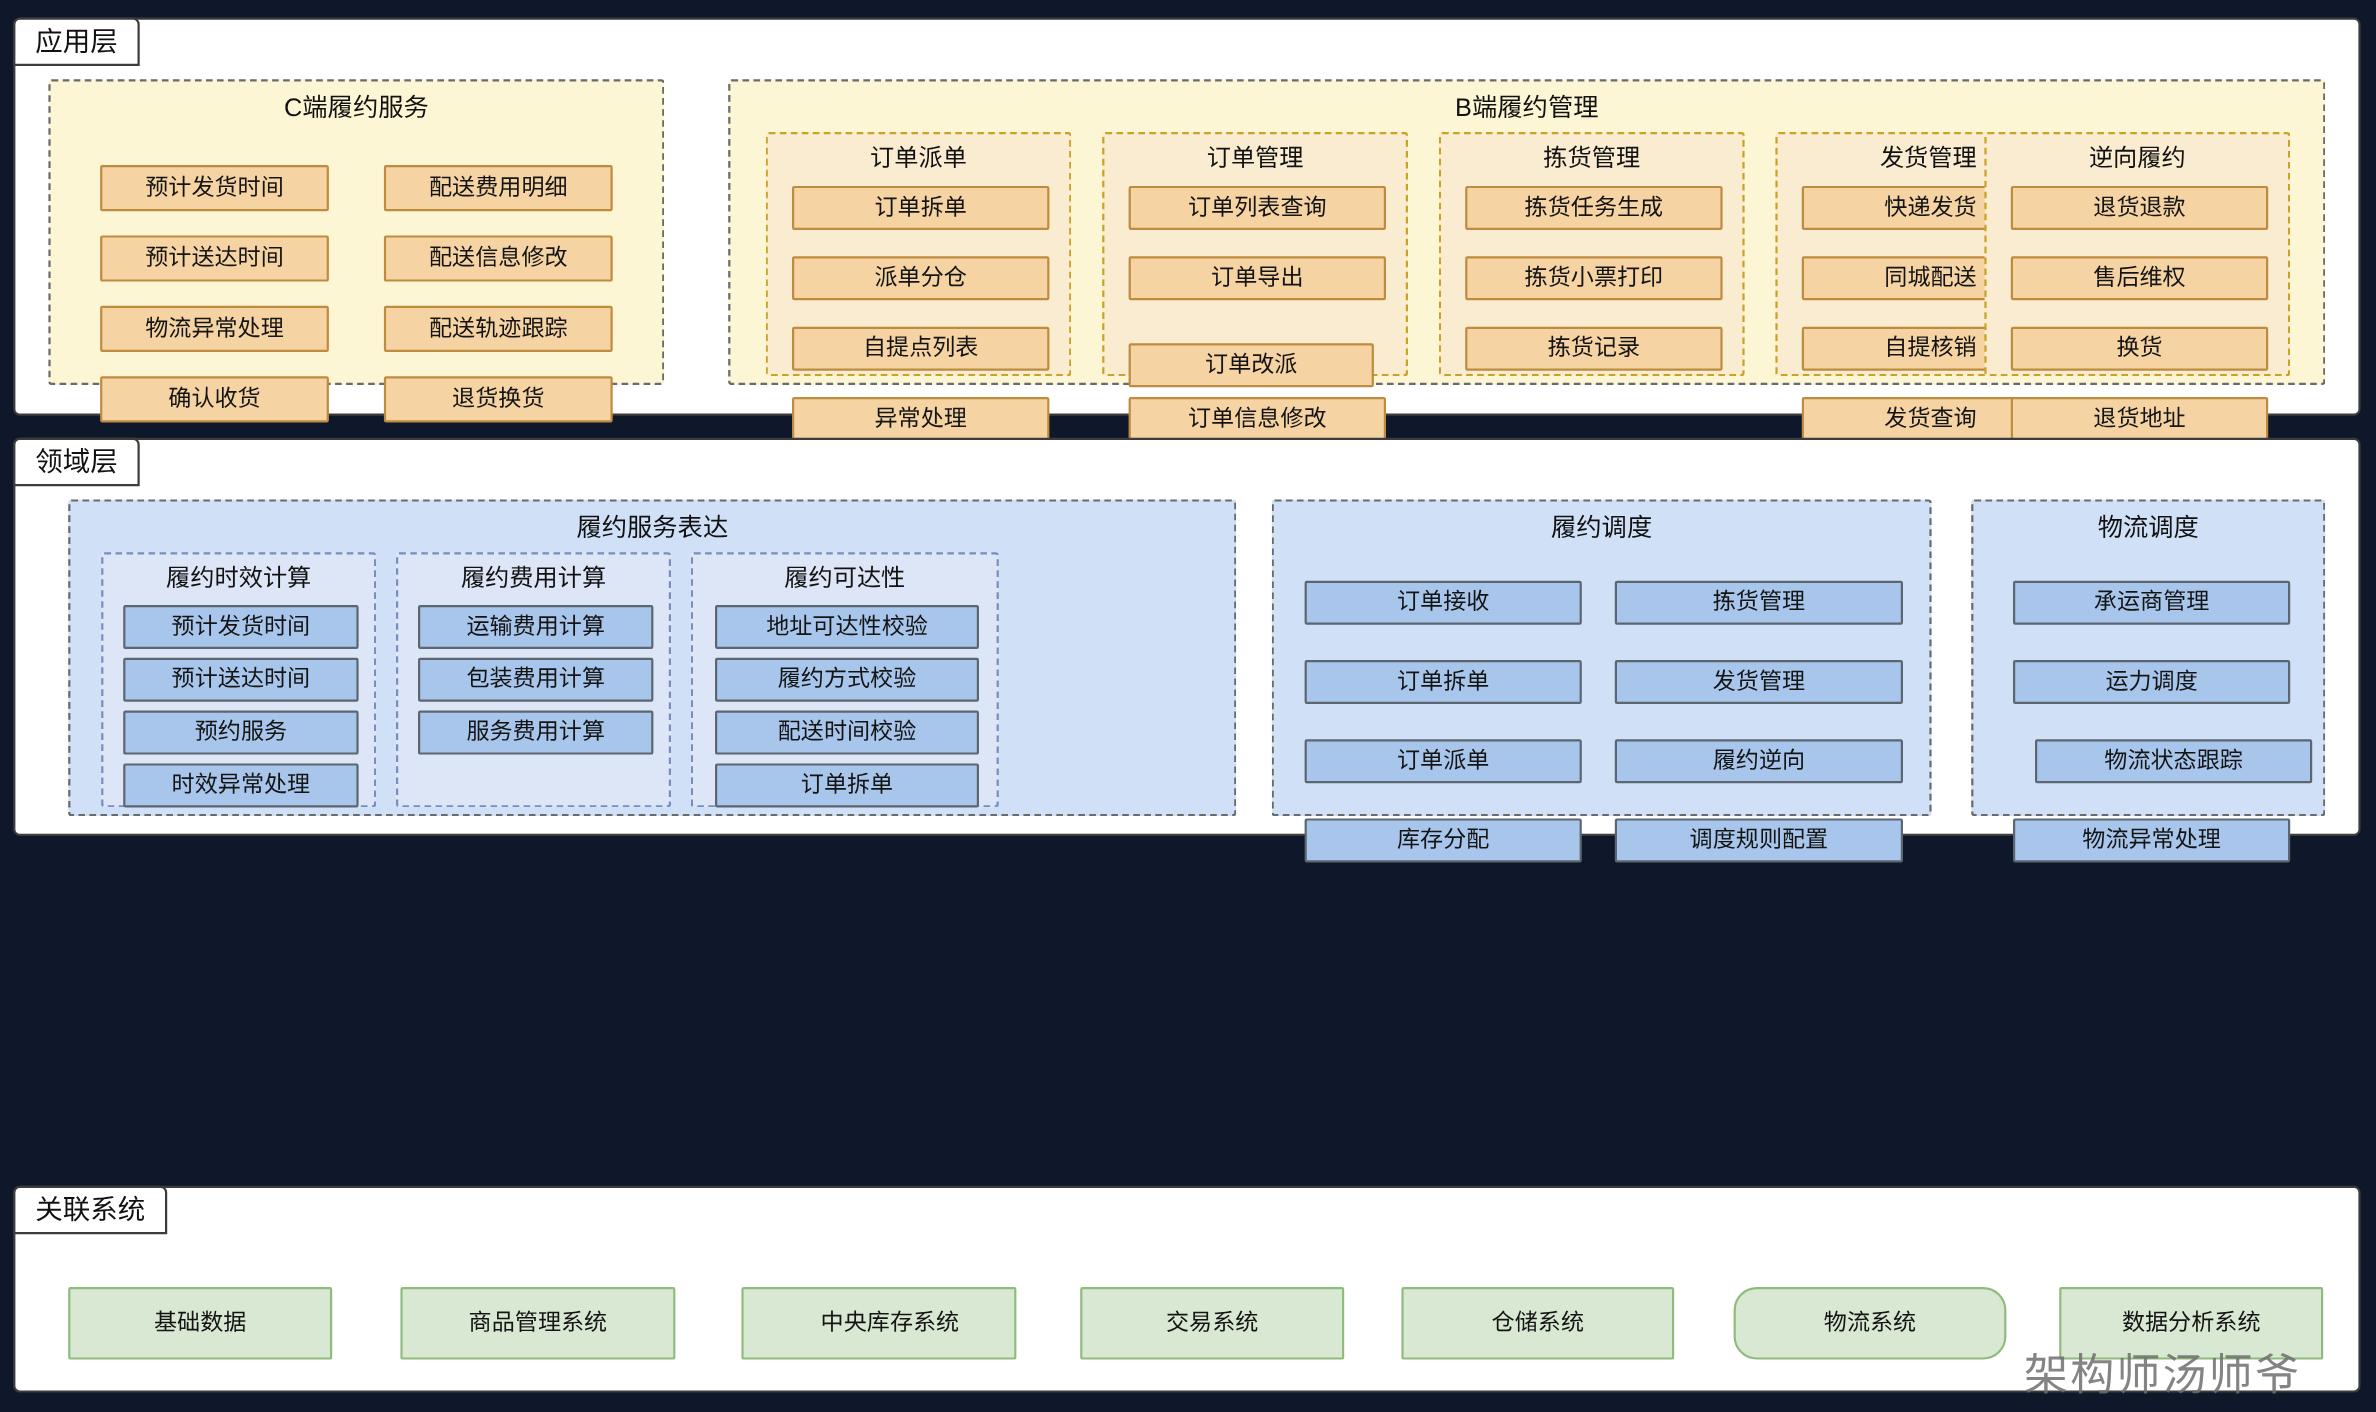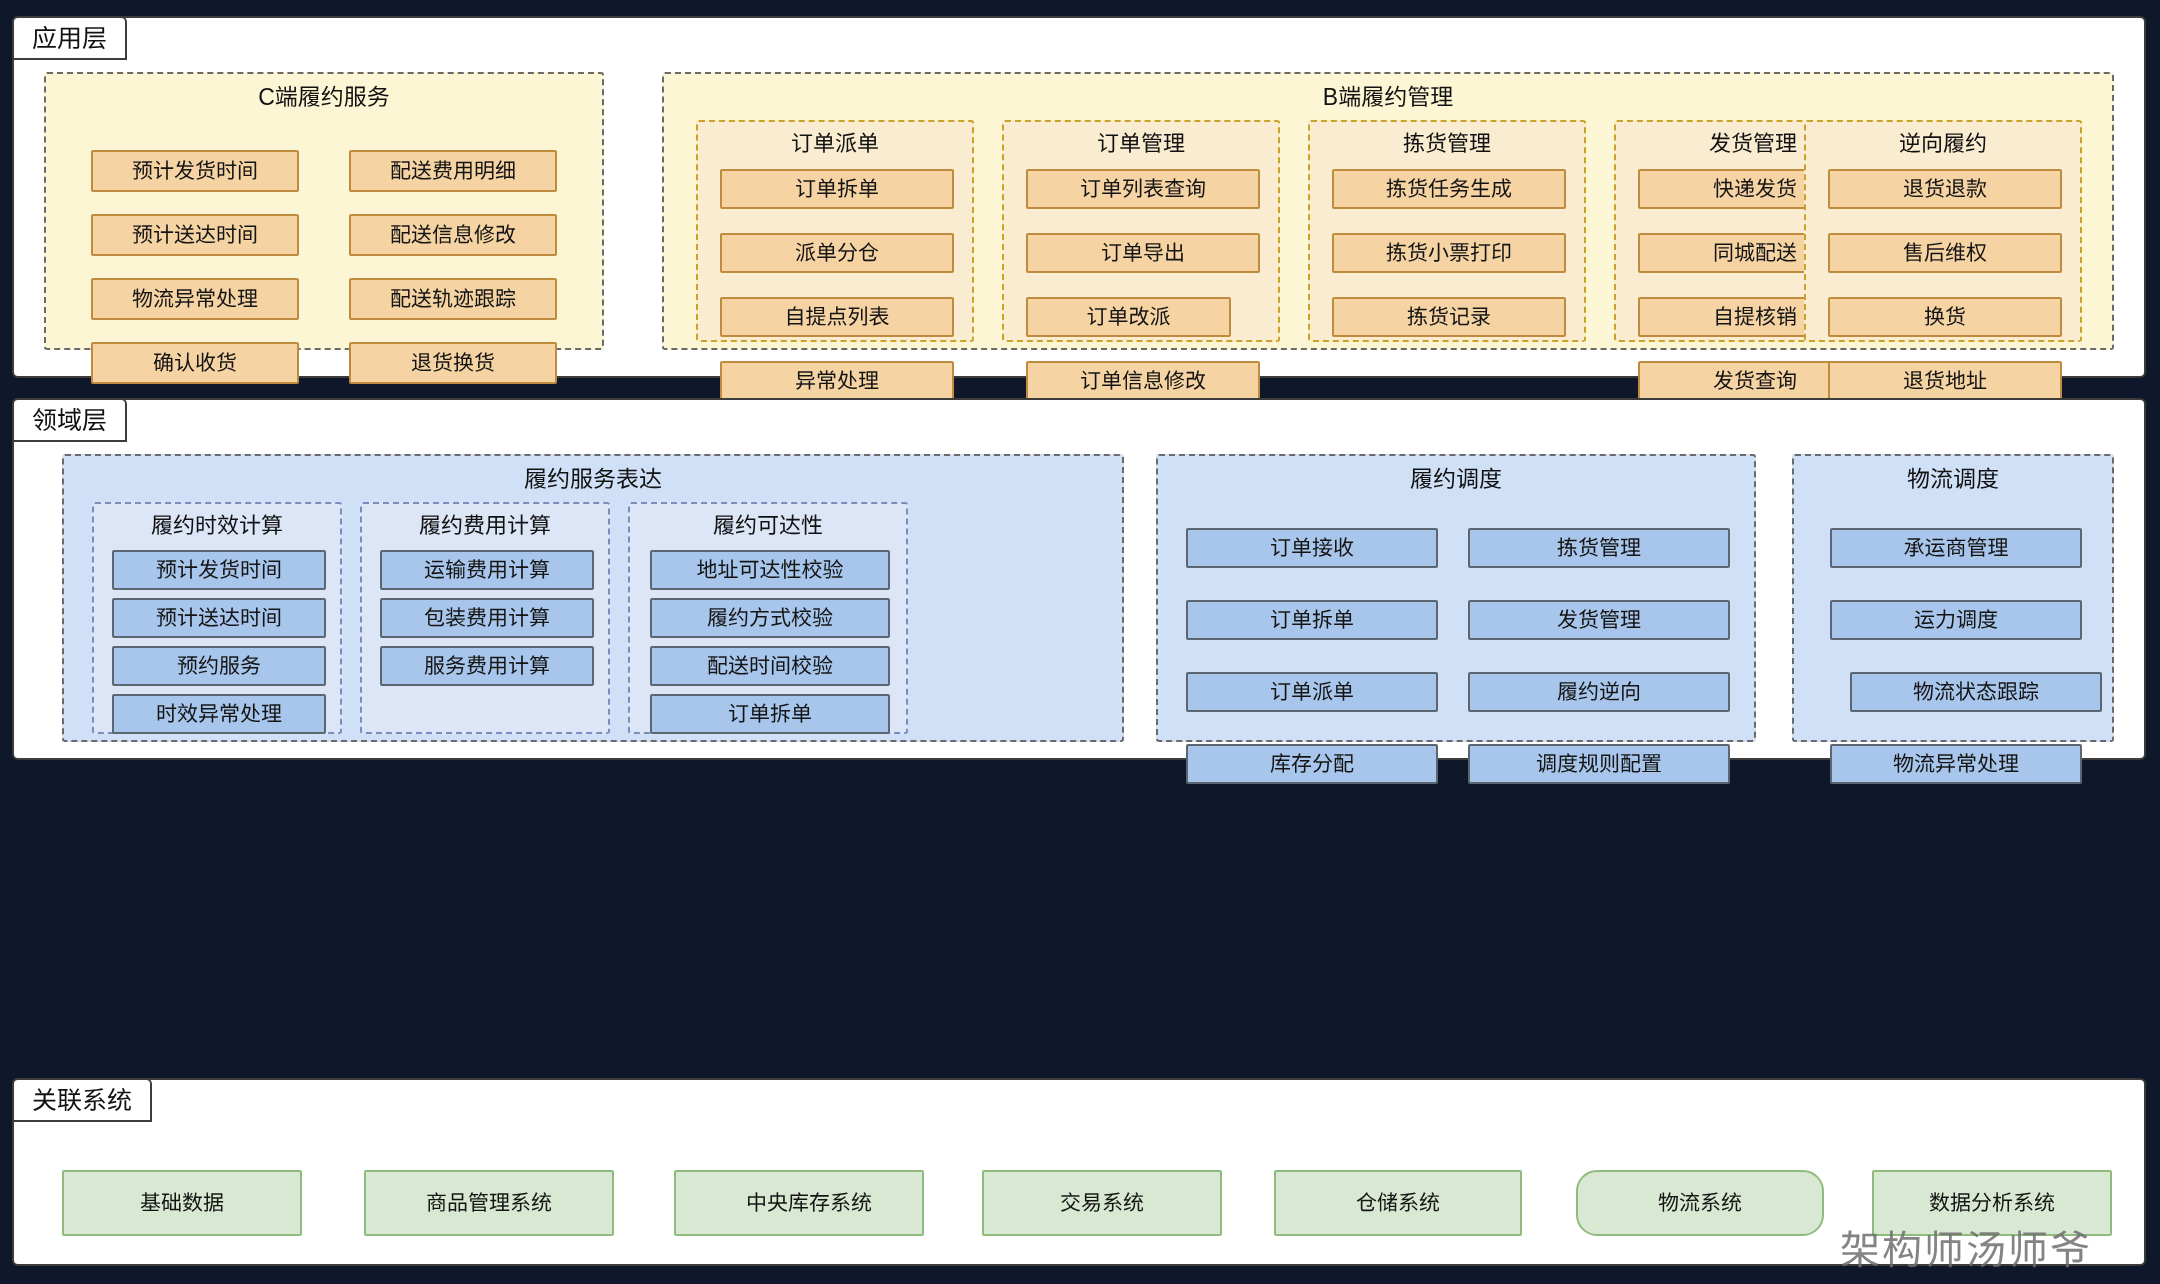--- a/index.html
+++ b/index.html
@@ -161,21 +161,21 @@
         <div class="node orange" style="left:22px; top:47px; width:234px; height:40px;">订单拆单</div>
         <div class="node orange" style="left:22px; top:111px; width:234px; height:40px;">派单分仓</div>
         <div class="node orange" style="left:22px; top:175px; width:234px; height:40px;">自提点列表</div>
         <div class="node orange" style="left:22px; top:239px; width:234px; height:40px;">异常处理</div>
       </div>
 
       <div class="subgroup" style="left:338px; top:46px; width:278px; height:222px;">
         <div class="sub-title">订单管理</div>
         <div class="node orange" style="left:22px; top:47px; width:234px; height:40px;">订单列表查询</div>
         <div class="node orange" style="left:22px; top:111px; width:234px; height:40px;">订单导出</div>
-        <div class="node orange" style="left:22px; top:175px; width:205px; height:40px;">订单改派</div>
+        <div class="node orange" style="left:22px; top:190px; width:223px; height:40px;">订单改派</div>
         <div class="node orange" style="left:22px; top:239px; width:234px; height:40px;">订单信息修改</div>
       </div>
 
       <div class="subgroup" style="left:644px; top:46px; width:278px; height:222px;">
         <div class="sub-title">拣货管理</div>
         <div class="node orange" style="left:22px; top:47px; width:234px; height:40px;">拣货任务生成</div>
         <div class="node orange" style="left:22px; top:111px; width:234px; height:40px;">拣货小票打印</div>
         <div class="node orange" style="left:22px; top:175px; width:234px; height:40px;">拣货记录</div>
       </div>
 

